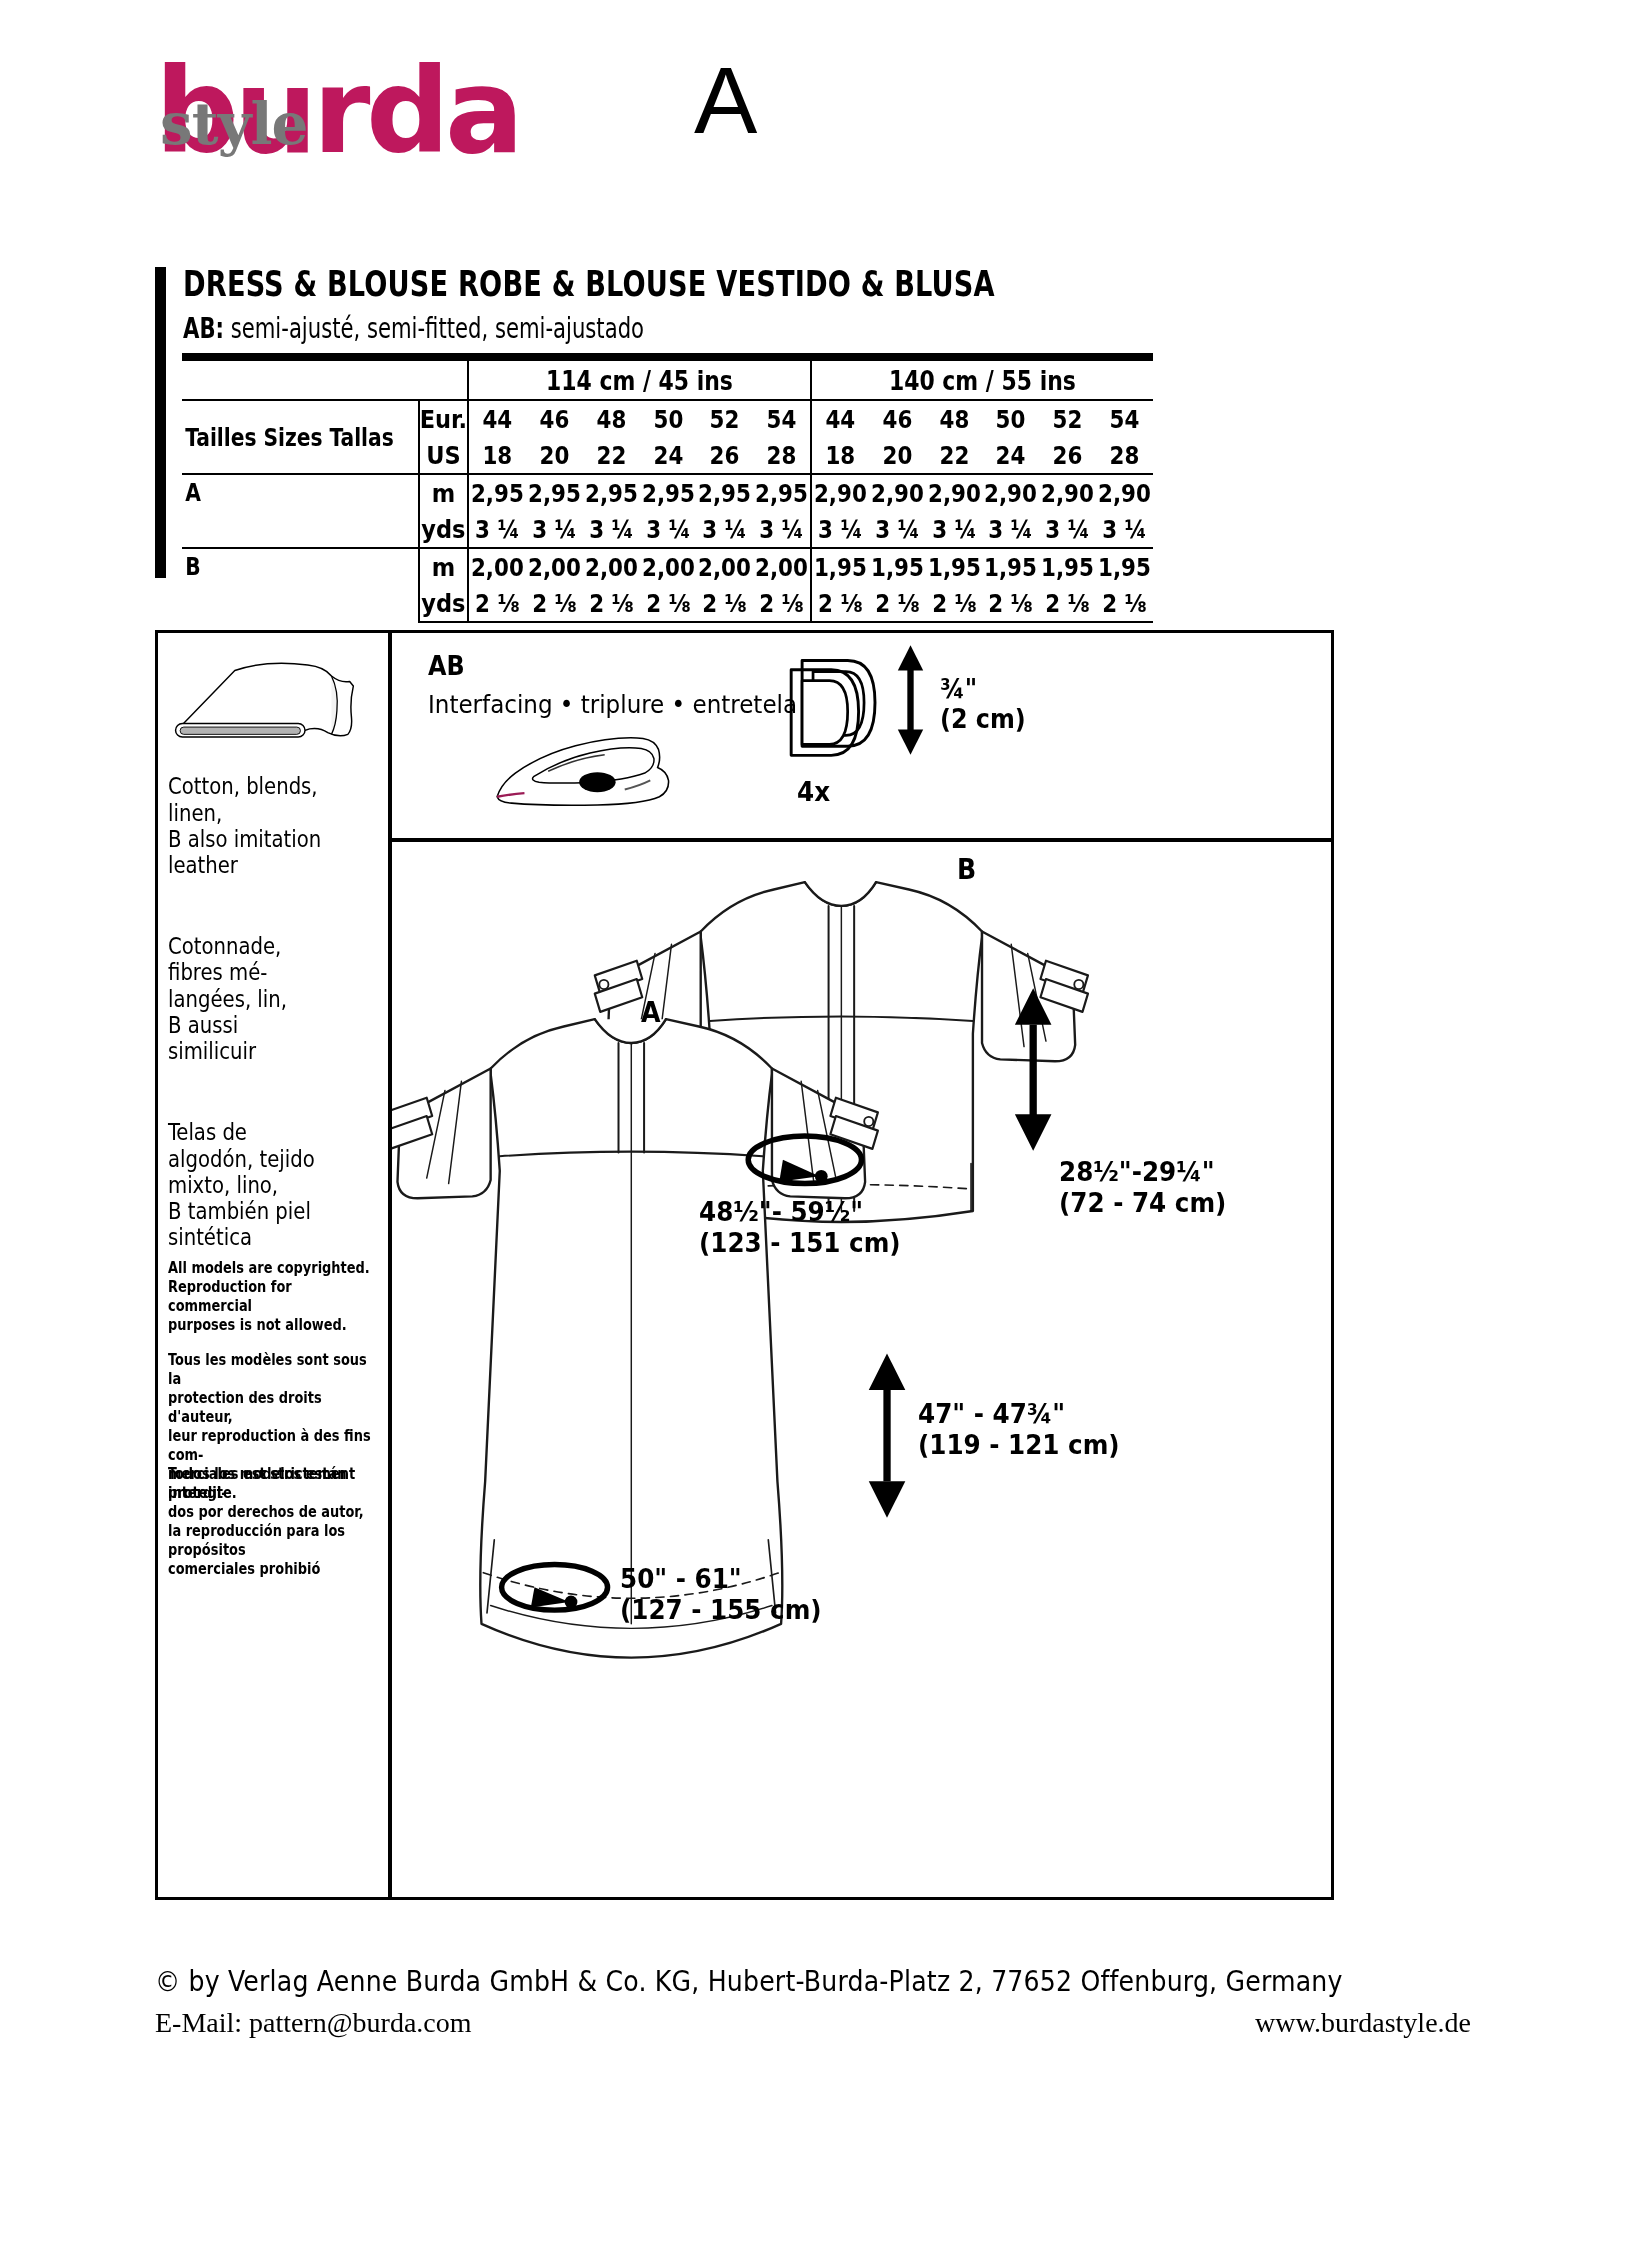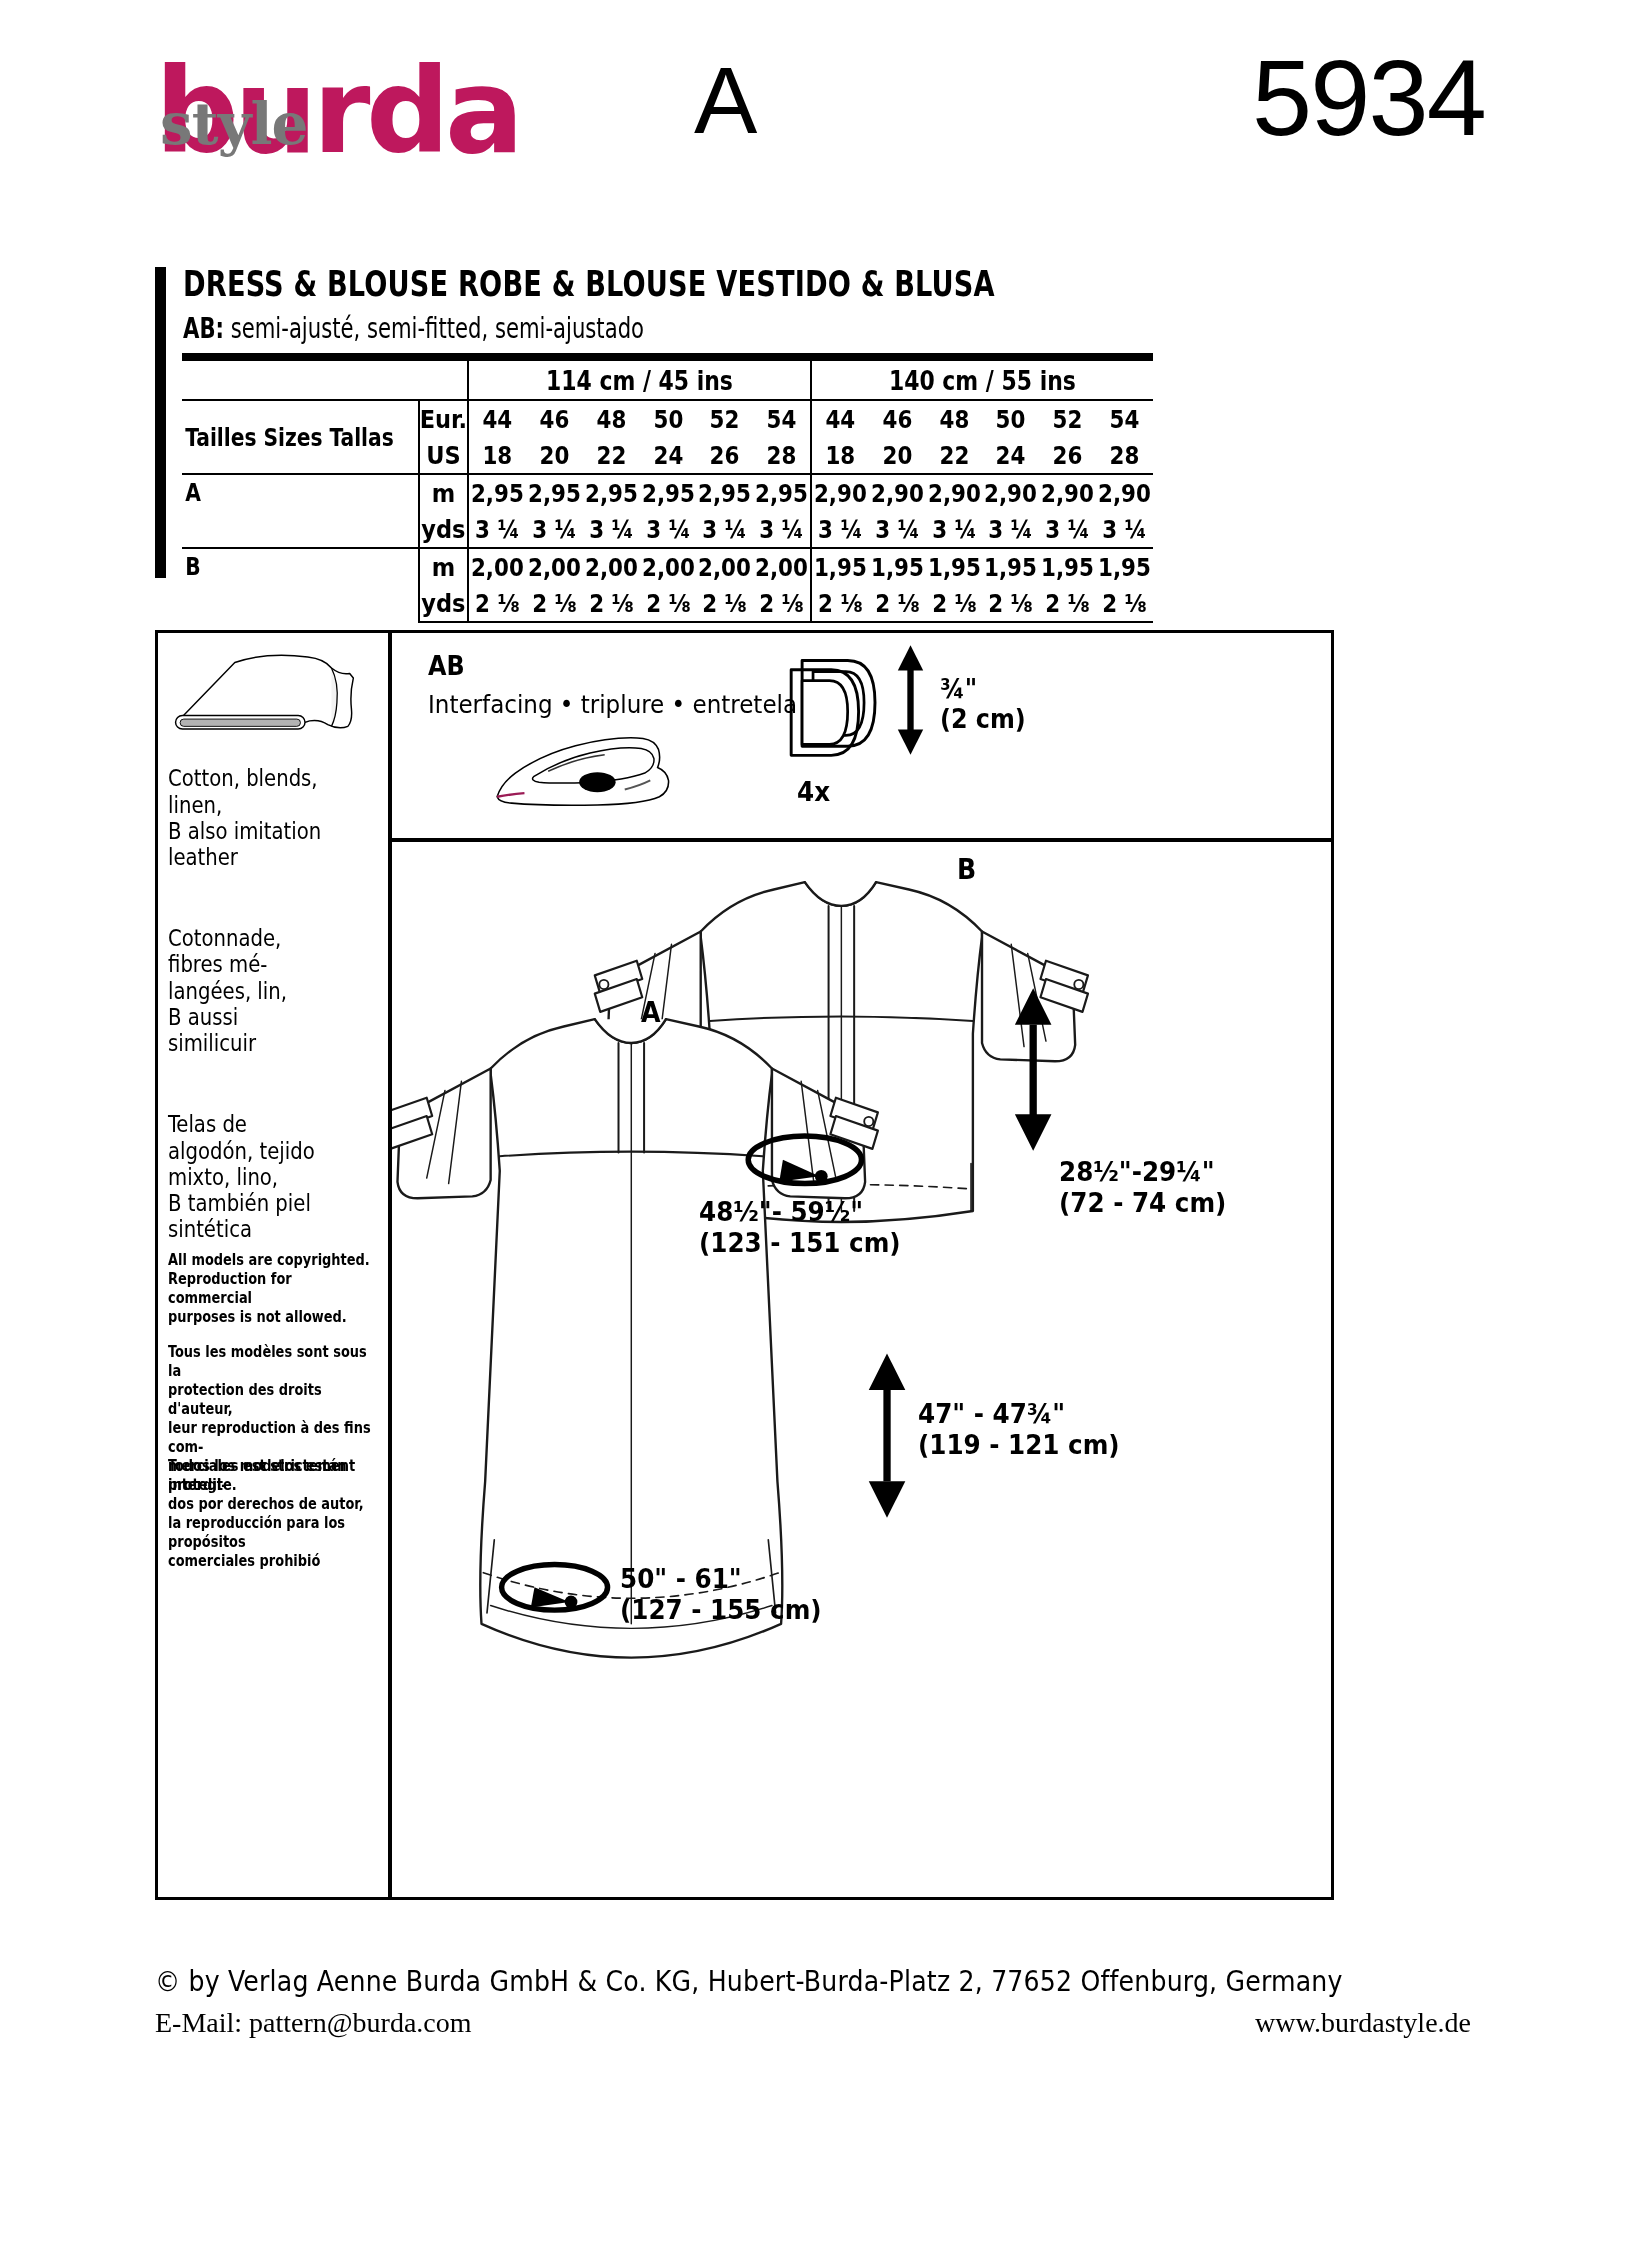--- a/index.html
+++ b/index.html
@@ -91,21 +91,21 @@
   .bt{border-top:2.7px solid #000;}
   .bb{border-bottom:2.7px solid #000;}
   .rowh{height:37px;}
 
   
   .panel{position:absolute;left:155px;top:630px;width:1179px;height:1270px;}
   .panel .outer{position:absolute;inset:0;border:3.7px solid #000;box-sizing:border-box;}
   .vdiv{position:absolute;left:233px;top:0;width:3.7px;height:1270px;background:#000;}
   .hdiv{position:absolute;left:233px;top:208px;width:946px;height:3.7px;background:#000;}
 
-  .sidebar{position:absolute;left:0;top:0;width:195px;height:1270px;box-sizing:border-box;padding:14.6px 9.1px 9.1px 12.8px;}
+  .sidebar{position:absolute;left:0;top:8px;width:195px;height:1270px;box-sizing:border-box;padding:14.6px 9.1px 9.1px 12.8px;}
   .fabric-icon{width:196px;height:96px;margin-top:1.8px;margin-left:3.7px;}
   .side-txt{
     font-family:"DejaVu Sans Condensed","Liberation Sans Narrow","Liberation Sans",sans-serif;
     font-size:23px;line-height:1.14;margin-top:20px;
     transform:scaleX(.95);transform-origin:left top;
   }
   .side-txt.sp2{margin-top:55px;}
   .copy-blk{
     position:absolute;left:12.8px;width:212px;
     font-family:"DejaVu Sans Condensed","Liberation Sans Narrow","Liberation Sans",sans-serif;
@@ -168,21 +168,20 @@
 <body>
 
 <div class="page">
 
   <div class="header">
     <div class="logo">
       <div class="logo-burda">burda</div>
     </div>
     <div class="logo-style">style</div>
     <div class="view-letter">A</div>
-    <div class="pattern-no">5934</div>
   </div>
 
   <div class="title-bar"></div>
   <div class="title-main">DRESS &amp; BLOUSE  ROBE &amp; BLOUSE  VESTIDO &amp; BLUSA</div>
   <div class="title-sub">
     <b>AB:</b>
     <span>semi-ajusté, semi-fitted, semi-ajustado</span>
   </div>
 
   <div class="tbl-wrap">

